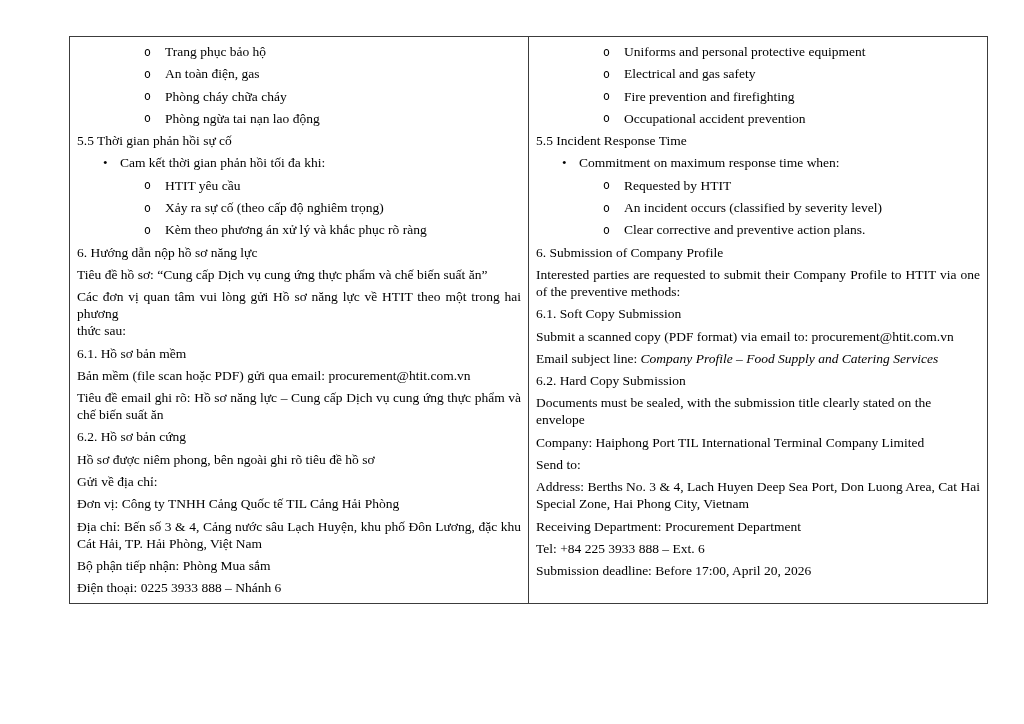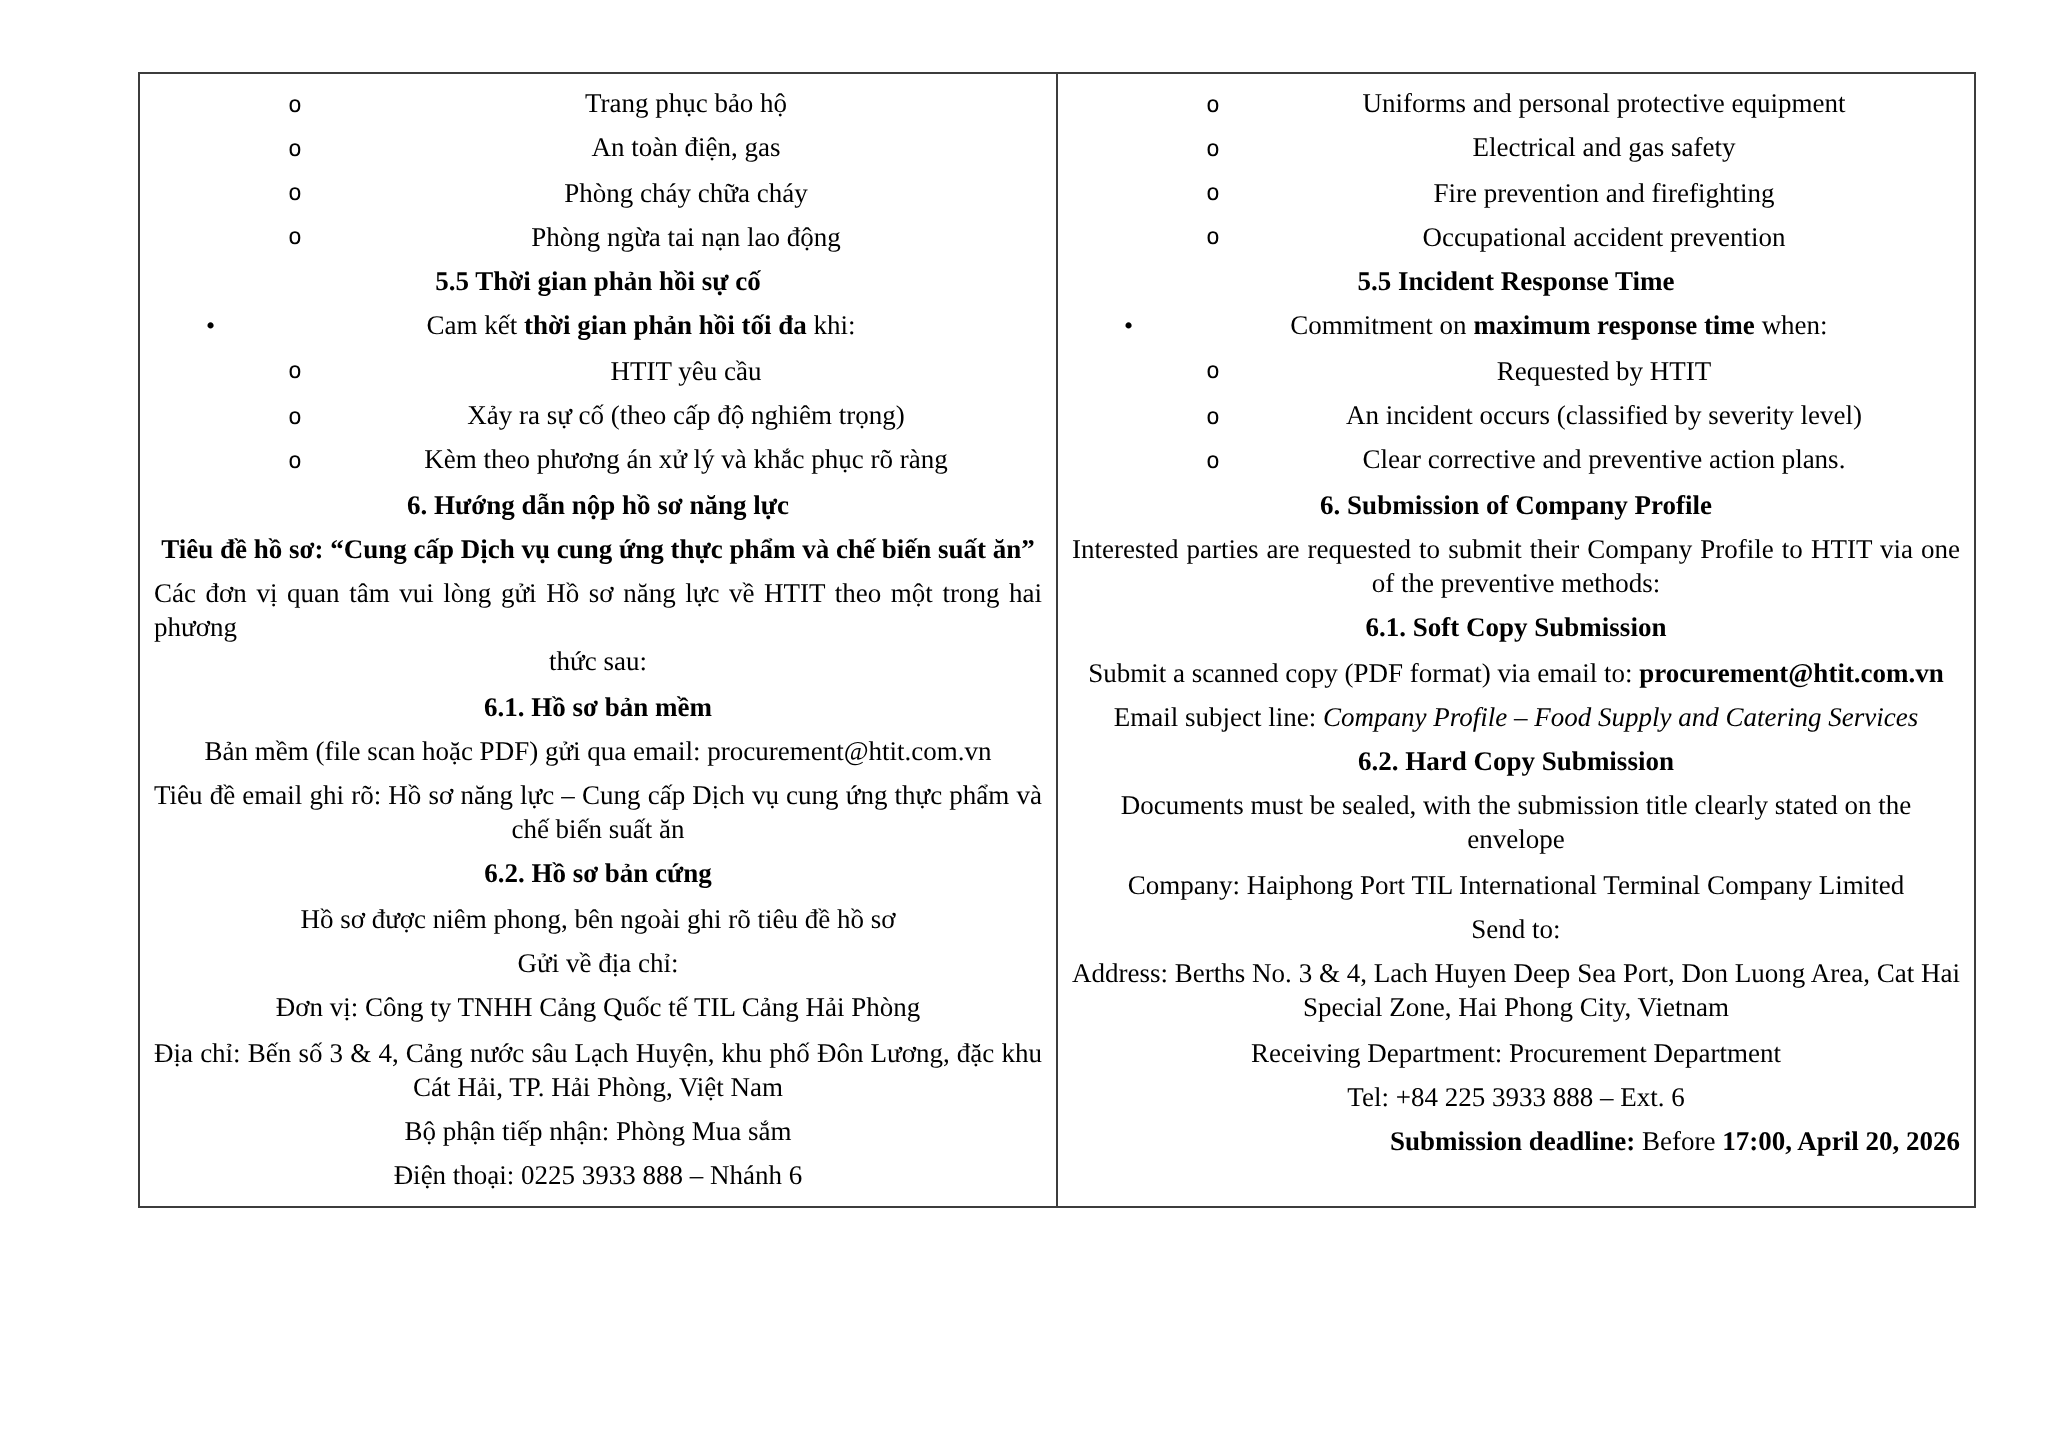--- a/index.html
+++ b/index.html
@@ -43,21 +43,20 @@
     flex: 1;
   }
   .block {
     position: relative;
     margin-bottom: 5.3px;
   }
   .line {
     line-height: 17px;
     font-size: 13.5px;
     word-spacing: normal;
-    text-align: center;
   }
   
   .jl {
     text-align: justify;
     text-align-last: justify;
   }
   
   .b1 { padding-left: 43px; }
   .b1 > .marker {
     position: absolute;
@@ -69,22 +68,22 @@
   
   .b2 { padding-left: 88px; }
   .b2 > .marker {
     position: absolute;
     left: 67px;
     top: 0.5px;
     line-height: 16px;
     font-size: 11.5px;
     font-family: "DejaVu Sans Mono", monospace;
   }
-  .c .line { text-align: right; }
-  .bold { font-weight: bold; }
+  .c .line { text-align: left; }
+  .bold { font-weight: normal; }
   .italic { font-style: italic; }
 </style>
 </head>
 <body>
 
 <div class="page">
   <div class="doc-table">
     <div class="cell cell-left">
         <div class="block b2">
           <span class="marker">o</span>

